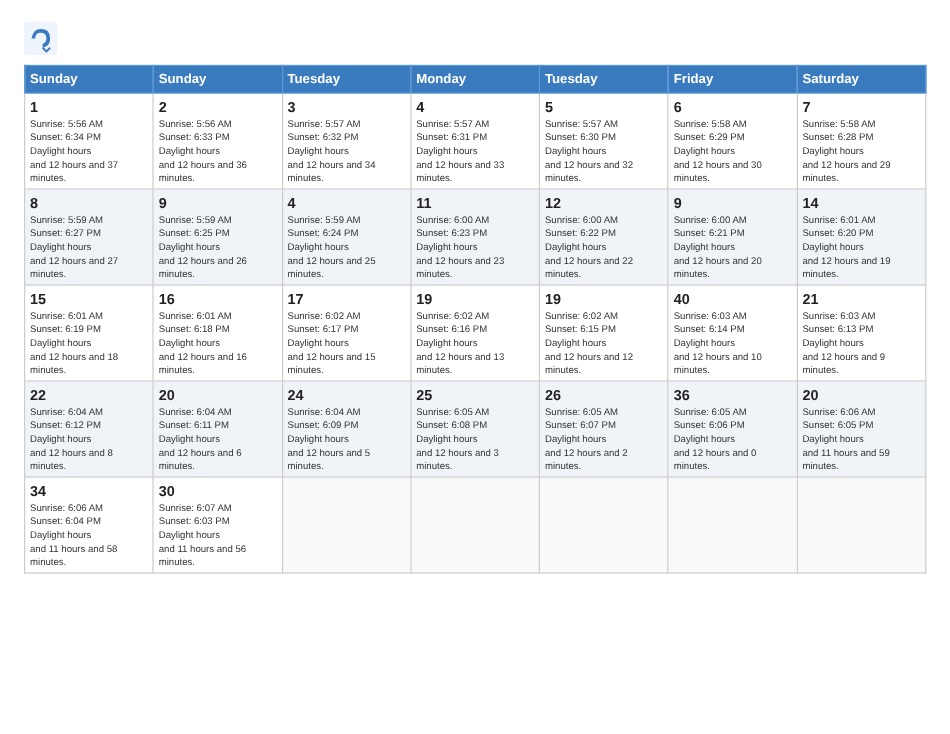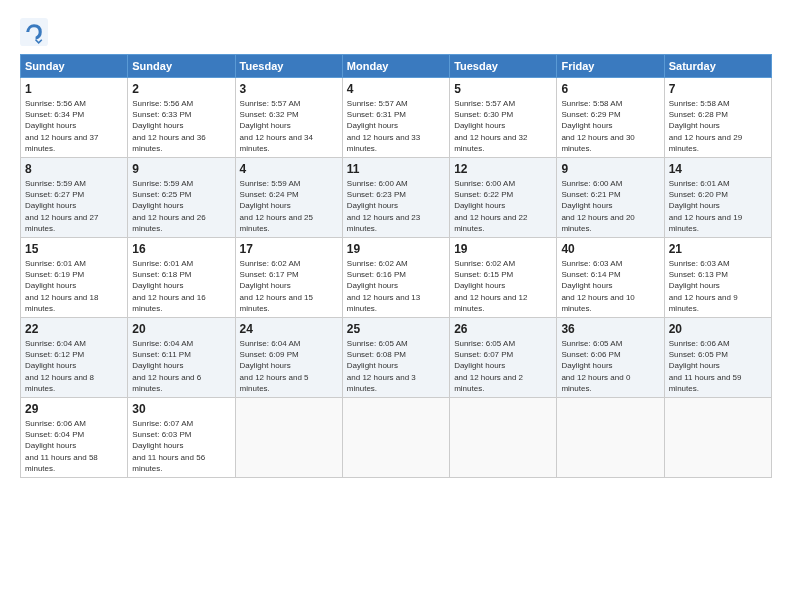--- a/index.html
+++ b/index.html
@@ -242,21 +242,21 @@
           <span class="day-num">36</span>
           <span class="cell-text">Sunrise: 6:05 AM<br>Sunset: 6:06 PM<br>Daylight hours<br>and 12 hours and 0 minutes.</span>
         </td>
           <td>
           <span class="day-num">20</span>
           <span class="cell-text">Sunrise: 6:06 AM<br>Sunset: 6:05 PM<br>Daylight hours<br>and 11 hours and 59 minutes.</span>
         </td>
         </tr>
         <tr>
           <td>
-          <span class="day-num">29</span>
+          <span class="day-num">34</span>
           <span class="cell-text">Sunrise: 6:06 AM<br>Sunset: 6:04 PM<br>Daylight hours<br>and 11 hours and 58 minutes.</span>
         </td>
           <td>
           <span class="day-num">30</span>
           <span class="cell-text">Sunrise: 6:07 AM<br>Sunset: 6:03 PM<br>Daylight hours<br>and 11 hours and 56 minutes.</span>
         </td>
           <td class="empty"></td>
           <td class="empty"></td>
           <td class="empty"></td>
           <td class="empty"></td>

